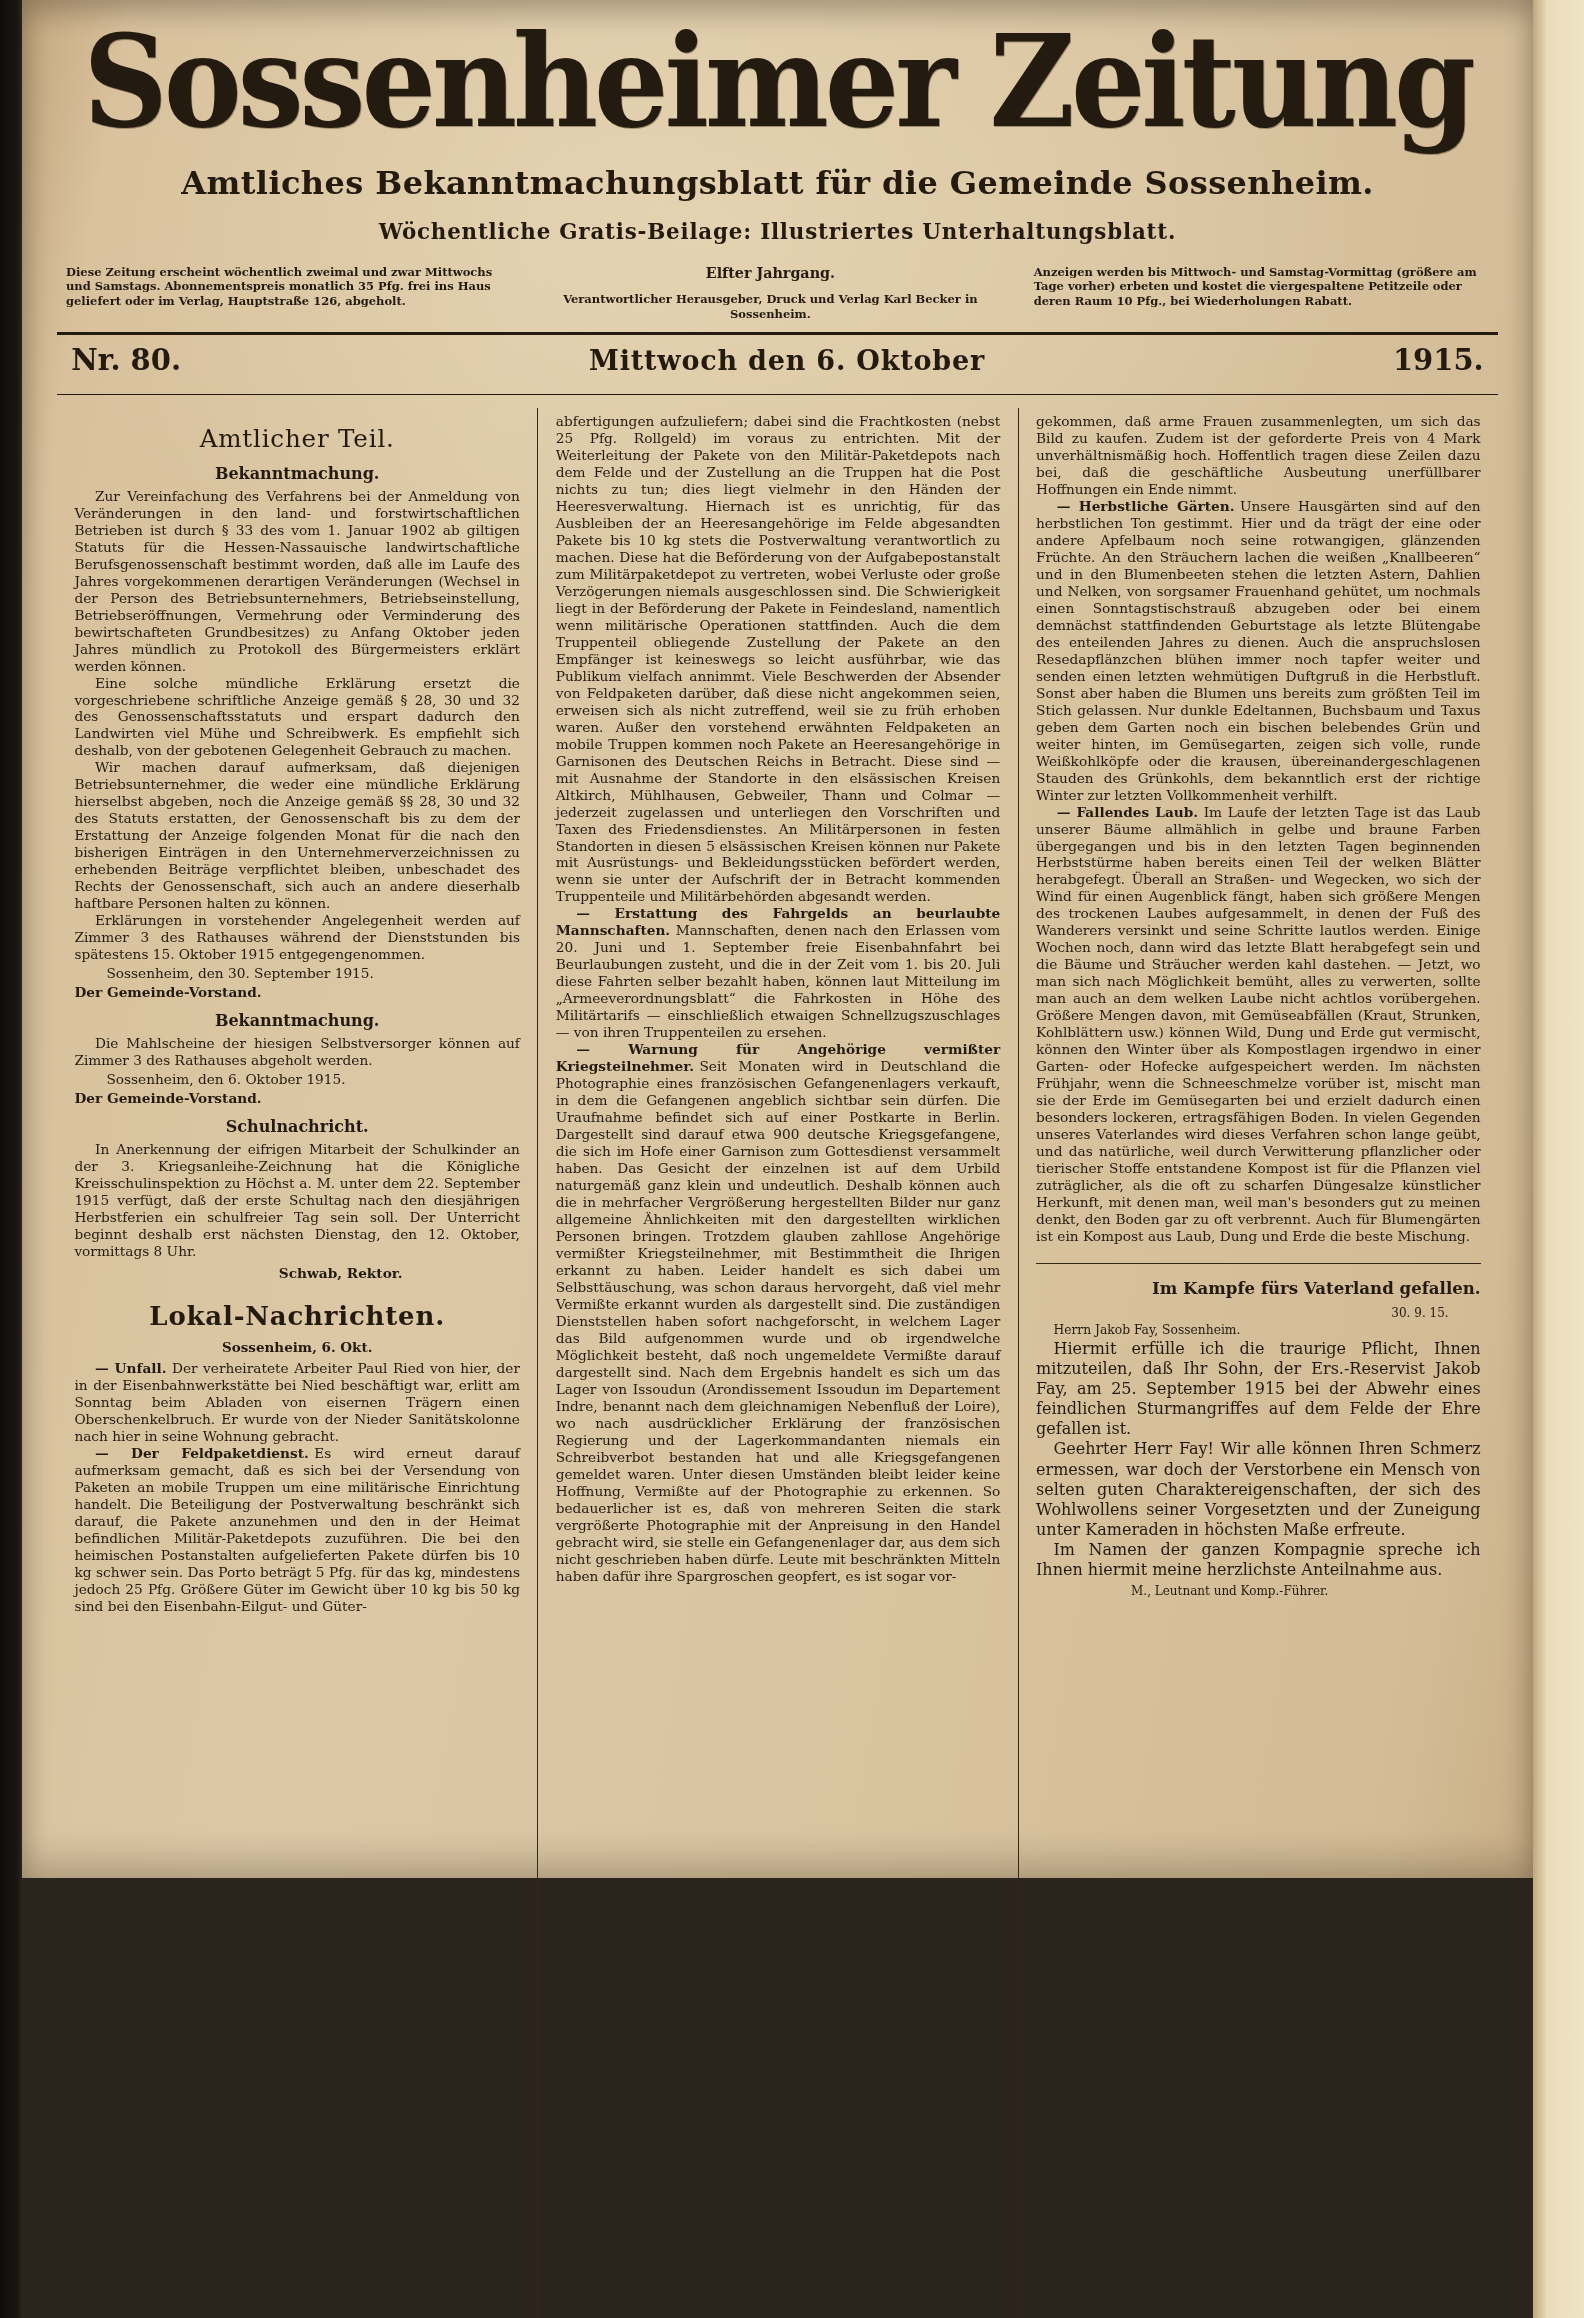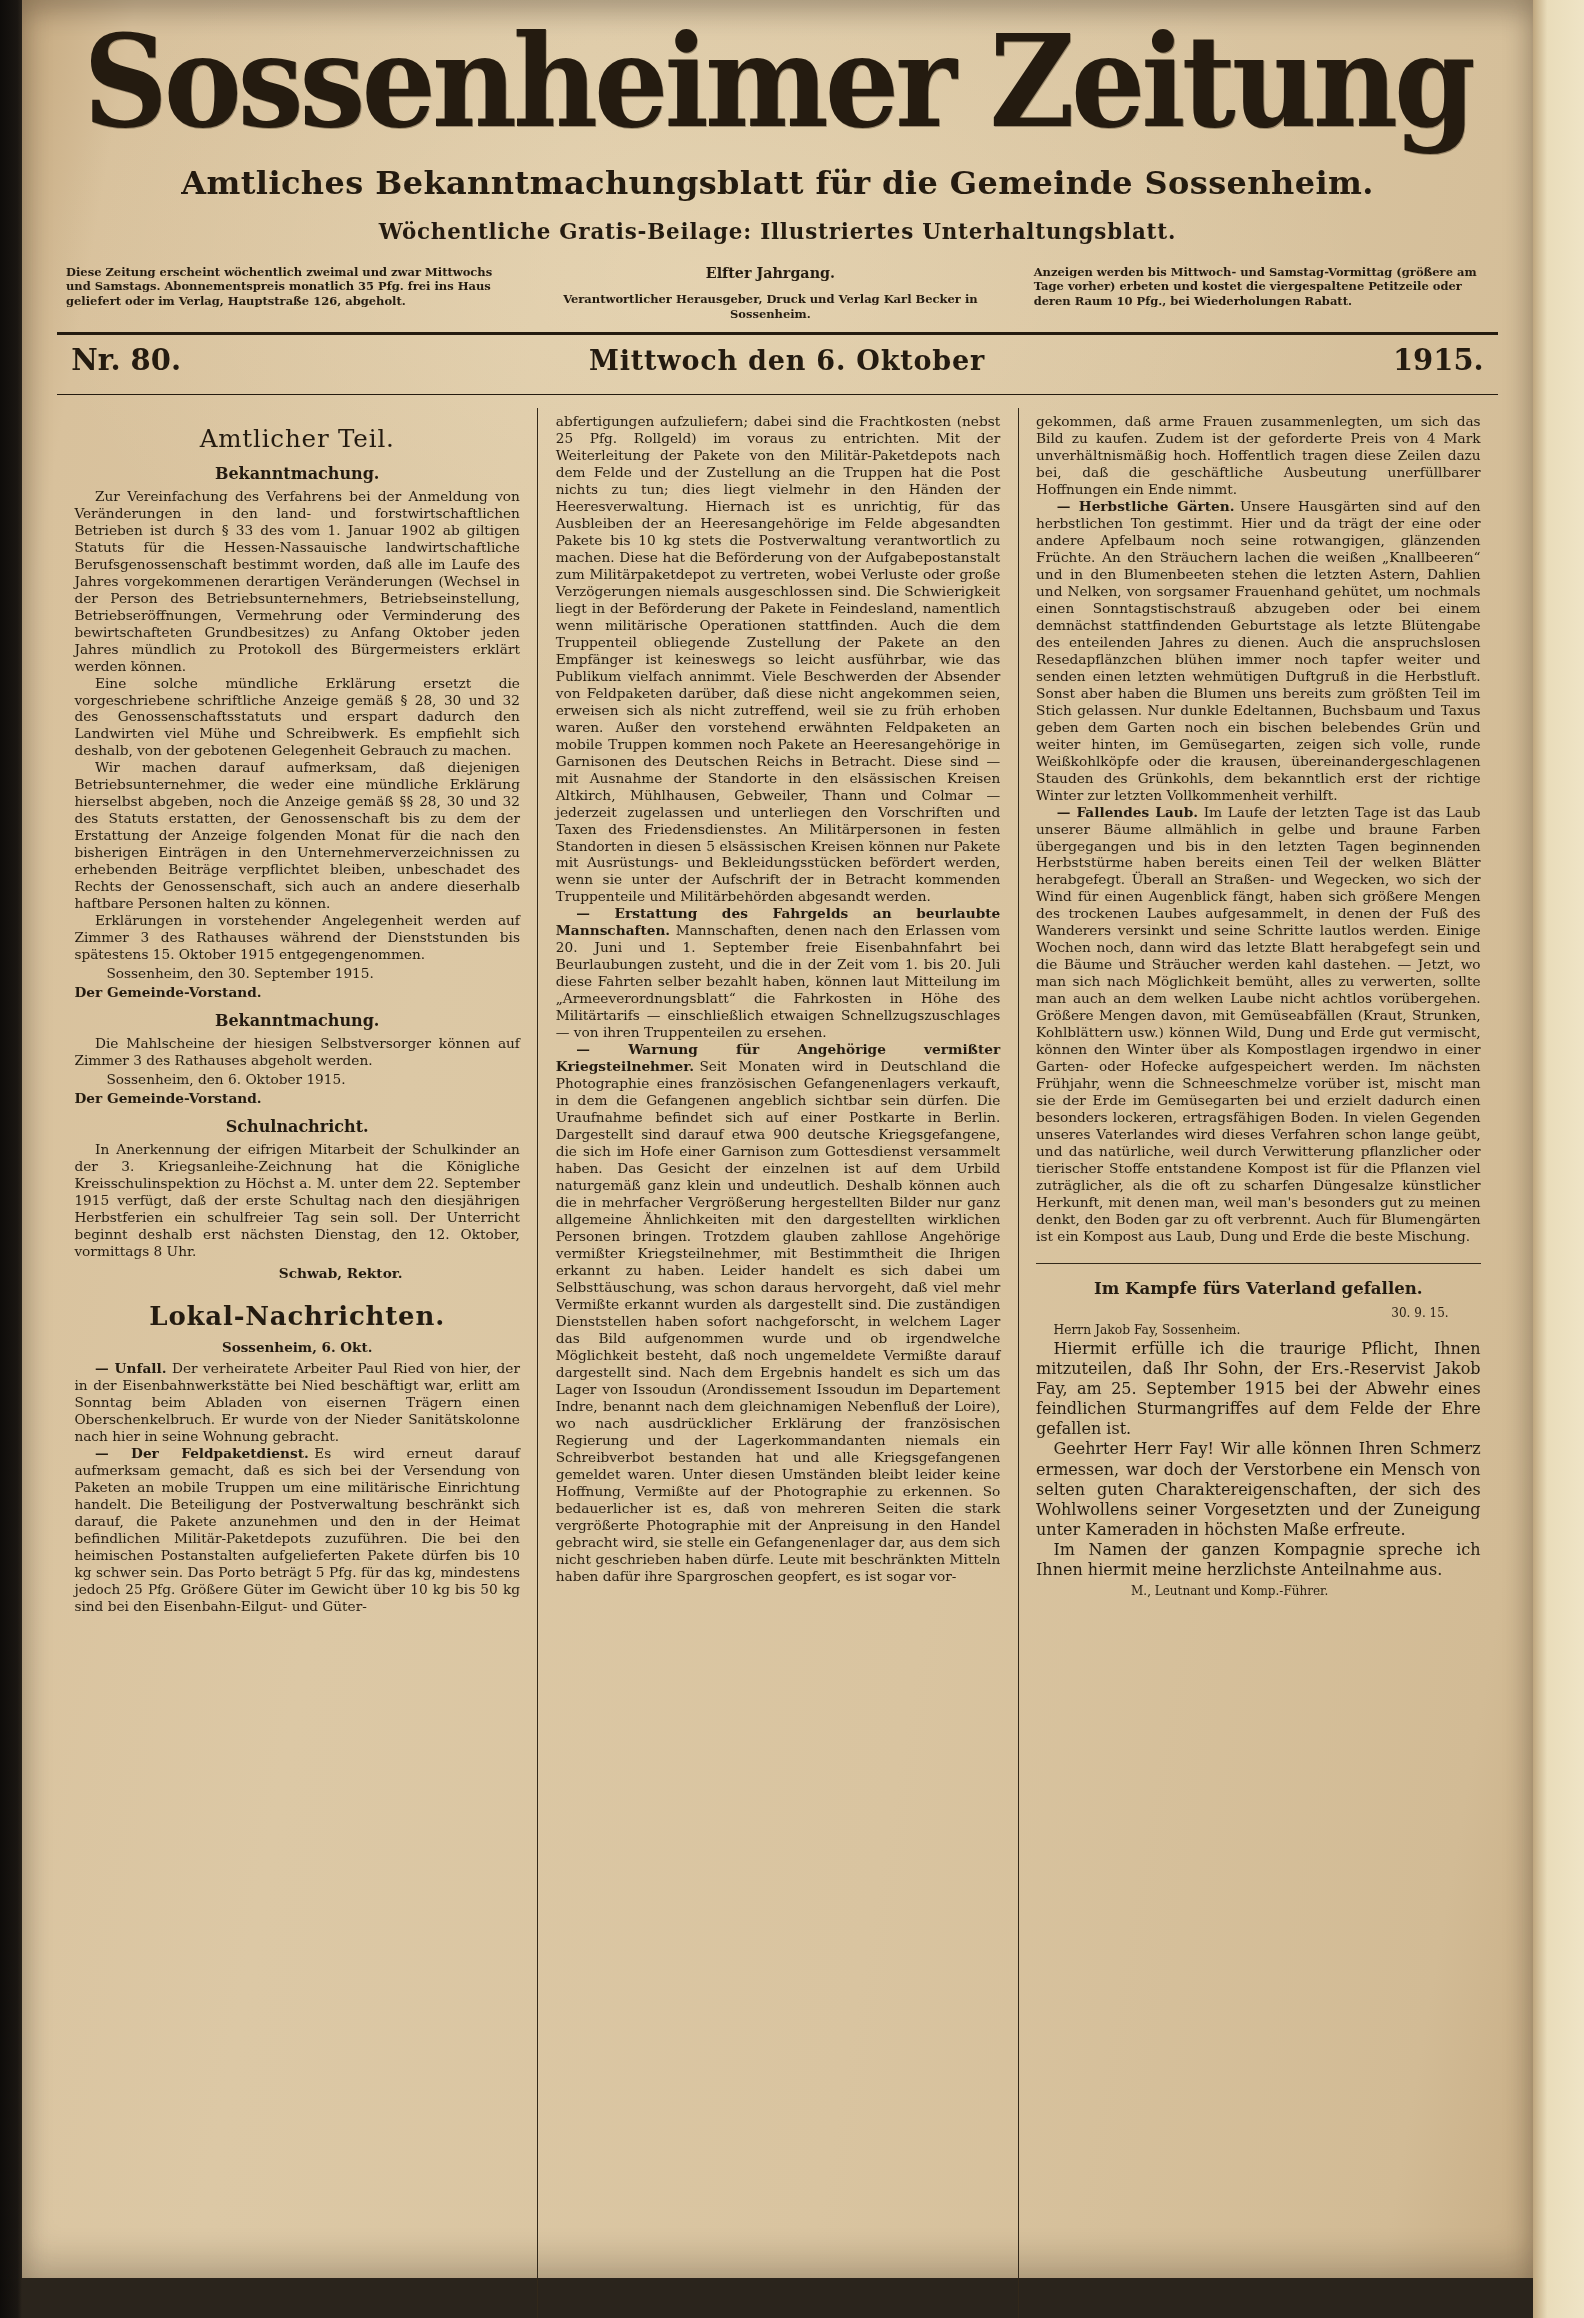--- a/index.html
+++ b/index.html
@@ -7,21 +7,21 @@
     width:1584px;height:2319px;position:relative;overflow:hidden;
     background:linear-gradient(90deg,#0e0c0a 0,#1a1612 17.4px,#2a241c 22px);
     font-family:"DejaVu Serif", serif;
     color:#241b10;
   }
   .page-edge{
     position:absolute;top:0;right:0;width:51px;height:100%;
     background:linear-gradient(90deg,#bfa77f 0,#e9dcba 14.3px,#efe4c6 100%);
   }
   .paper{
-    position:absolute;left:22px;top:0;width:1511px;height:2278px;
+    position:absolute;left:22px;top:0;width:1511px;height:1878px;
     background:
       radial-gradient(1109px 713px at 45% 12%, rgba(255,244,214,.25), rgba(0,0,0,0) 60%),
       linear-gradient(100deg,#c4a87f 0,#d8c19c 6%,#dcc8a5 30%,#d9c4a0 62%,#d2bb95 92%,#c8ae86 100%);
     box-shadow:inset 0 14.3px 24px rgba(30,20,10,.25), inset 0 -19px 32px rgba(30,20,10,.2);
   }
   .scan-artifact{position:absolute;background:#171310;border-radius:2.4px;opacity:.85;}
   .masthead{padding-top:20.6px;text-align:center;}
   .paper-title{
     font-size:117px;line-height:1.05;font-weight:bold;letter-spacing:-4px;
     transform:scaleY(1.08);margin:0 32px;white-space:nowrap;
@@ -61,21 +61,21 @@
   .subhead{font-size:16px;font-weight:bold;text-align:center;margin:11px 0 4.8px 0;}
   .subhead-small{font-size:13.5px;font-weight:bold;text-align:center;margin:8px 0 4.8px 0;}
   p.body{
     font-size:13.7px;line-height:1.24;text-align:justify;text-indent:20.6px;margin:0;
   }
   p.cont{text-indent:0;}
   p.place-date{font-size:13.7px;line-height:1.3;margin:1.6px 0 0 0;text-indent:32px;}
   p.sig{font-size:13.7px;font-weight:bold;text-align:left;margin:1.6px 0 3.2px 0;}
   p.sig-right{font-size:13.7px;font-weight:bold;text-align:center;margin:4.8px 0 3.2px 87px;}
   .lead{font-weight:bold;margin-right:5.5px;}
-  .h-gefallen{font-size:16.6px;font-weight:bold;text-align:center;margin:17.4px 0 8px 0;border-top:1.3px solid #32281a;padding-top:14.3px;}
+  .h-gefallen{font-size:16.6px;font-weight:bold;text-align:right;margin:17.4px 0 8px 0;border-top:1.3px solid #32281a;padding-top:14.3px;}
   p.letter{font-size:16px;line-height:1.26;text-align:justify;text-indent:17.4px;margin:0;}
   p.letter-date{font-size:12px;text-align:right;margin:4.8px 32px 1.6px 0;}
   p.letter-addr{font-size:12.3px;margin:3.2px 0 1.6px 0;text-indent:17.4px;}
   p.letter-sig{font-size:12px;font-weight:normal;margin:3.2px 0 0 95px;}
 </style>
 </head>
 <body>
 
 <div class="scan-artifact" style="left:32px;top:4.8px;width:71px;height:20.6px;"></div>
 <div class="scan-artifact" style="left:119px;top:8px;width:19px;height:11px;"></div>

